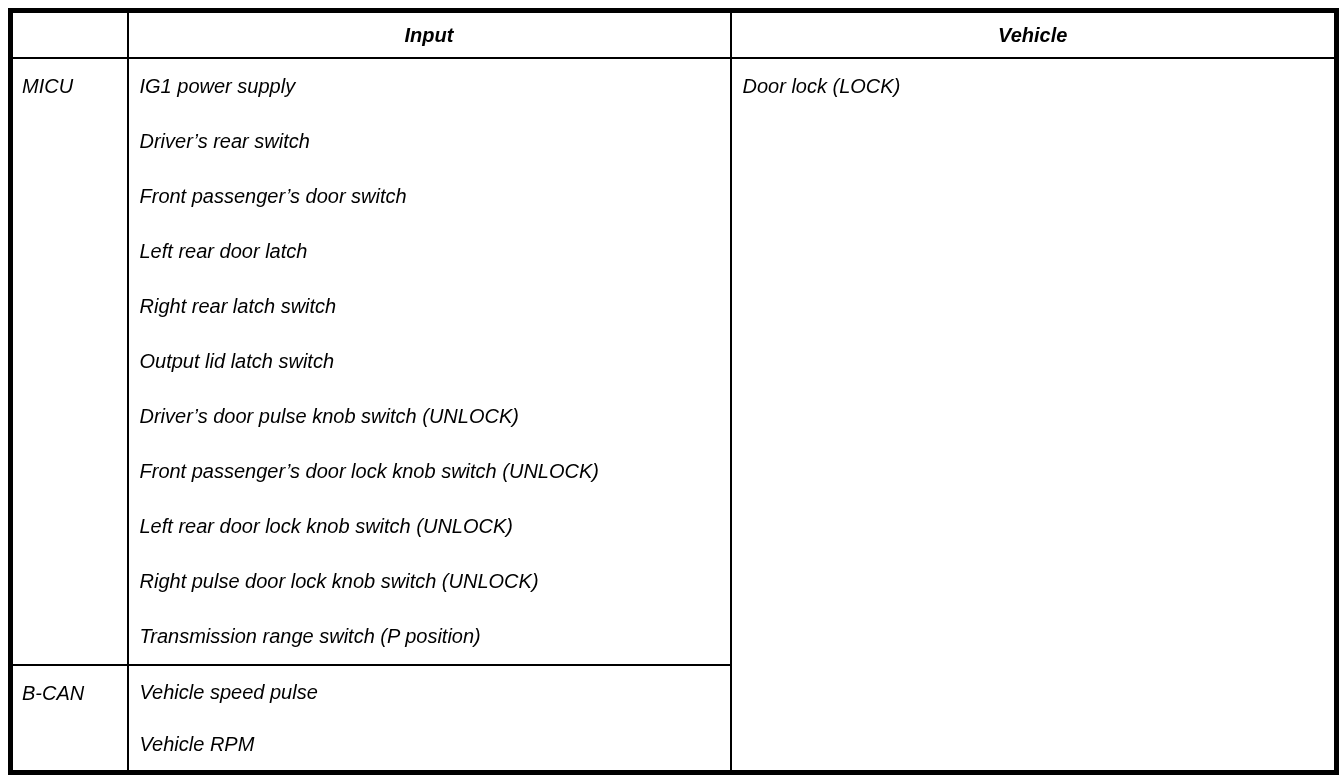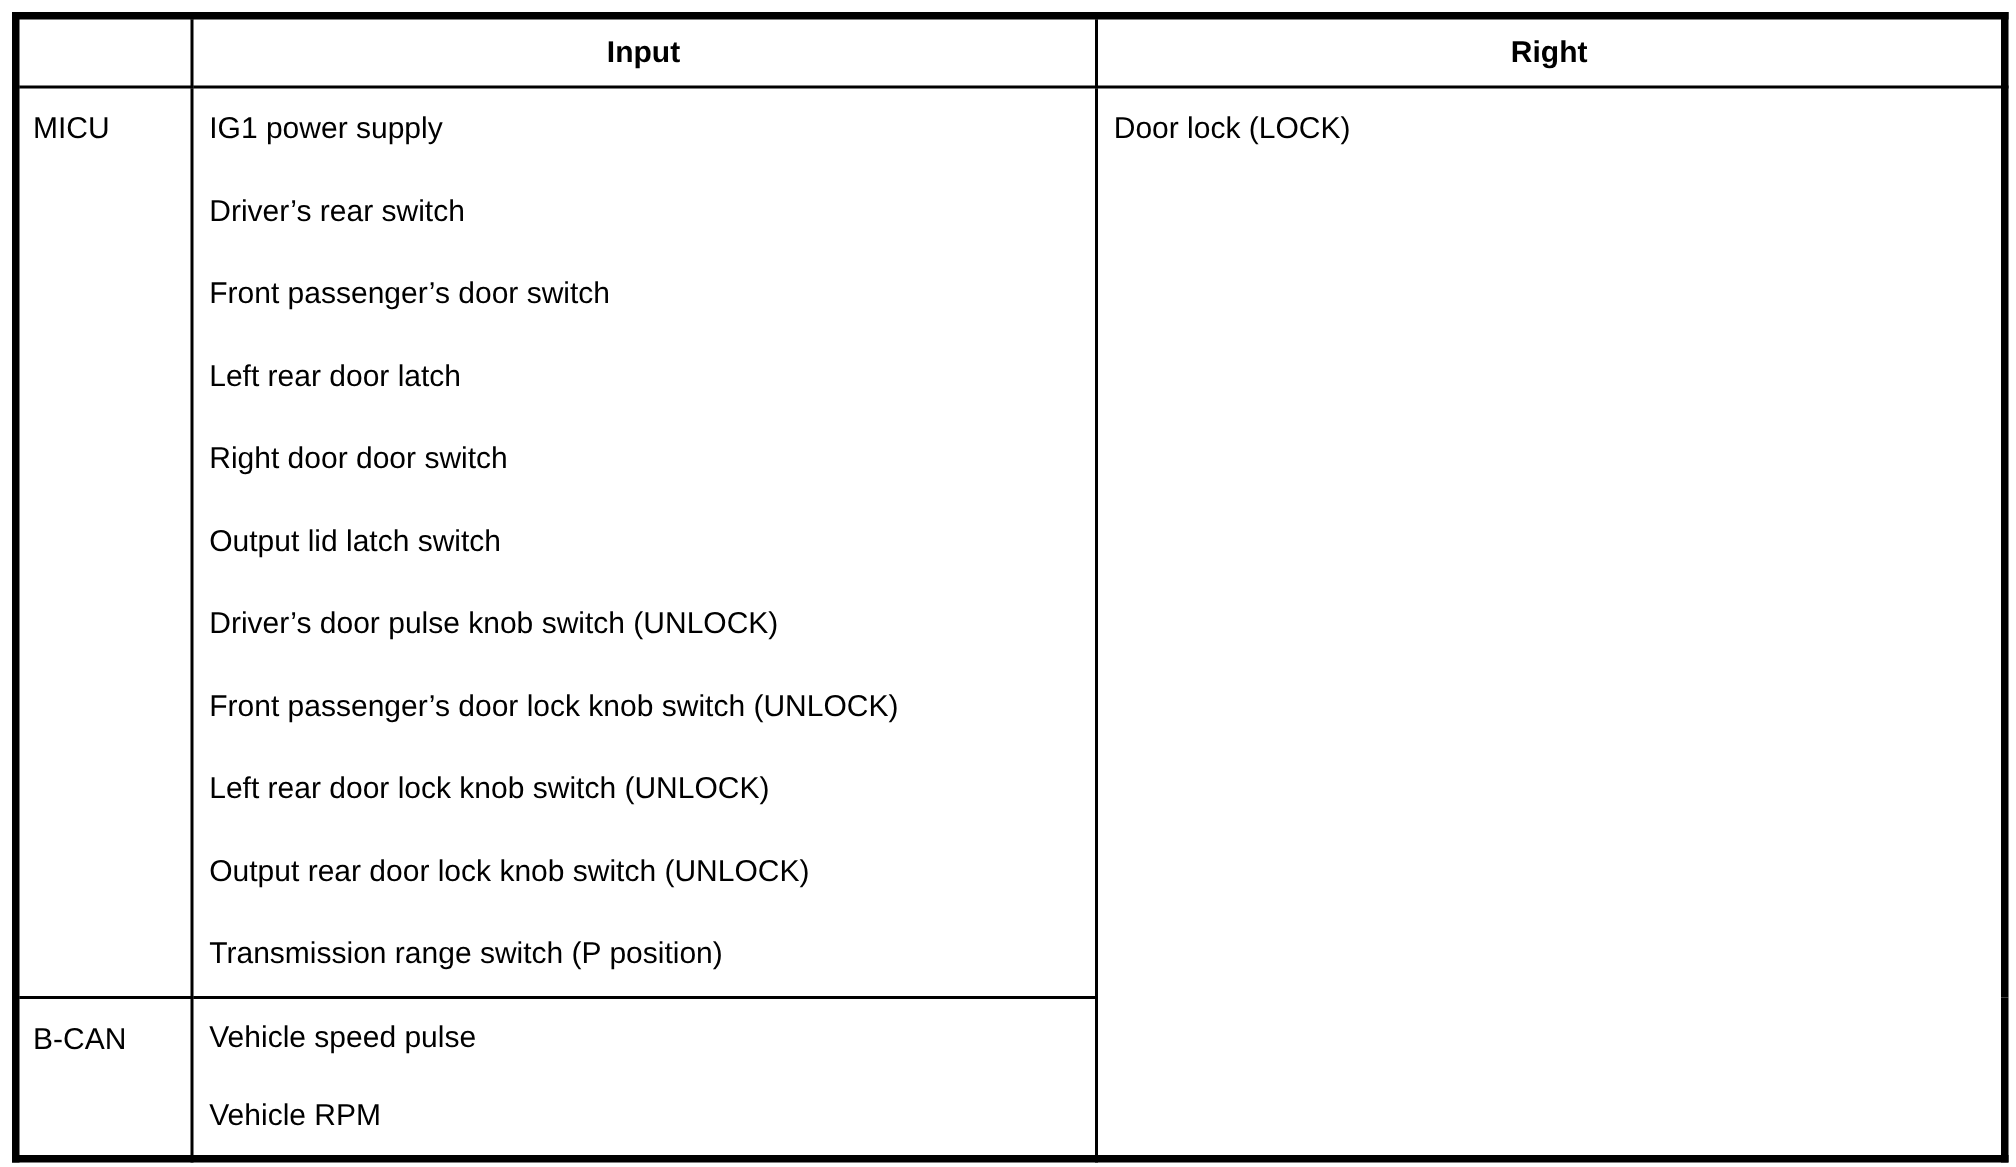--- a/index.html
+++ b/index.html
@@ -9,20 +9,21 @@
     width: 1344px;
     height: 778px;
     overflow: hidden;
     font-family: "Liberation Sans", sans-serif;
     color: #000000;
   }
   .page {
     position: relative;
     width: 1344px;
     height: 584px;
+    font-style: italic;
   }
   table.io-table {
     position: absolute;
     left: 8px;
     top: 8px;
     width: 1326px;
     border-collapse: collapse;
     table-layout: fixed;
     background: #ffffff;
     border: 5px solid #000000;
@@ -65,39 +66,39 @@
   <table class="io-table">
     <colgroup>
       <col class="c-source">
       <col class="c-input">
       <col class="c-output">
     </colgroup>
     <thead>
       <tr>
         <th class="head-cell source-head"></th>
         <th class="head-cell">Input</th>
-        <th class="head-cell">Right</th>
+        <th class="head-cell">Vehicle</th>
       </tr>
     </thead>
     <tbody>
       <tr class="row-micu">
         <td class="source-cell">
           <div class="cell-line">MICU</div>
         </td>
         <td class="input-cell">
             <div class="cell-line">IG1 power supply</div>
             <div class="cell-line">Driver’s rear switch</div>
             <div class="cell-line">Front passenger’s door switch</div>
             <div class="cell-line">Left rear door latch</div>
-            <div class="cell-line">Right door door switch</div>
+            <div class="cell-line">Right rear latch switch</div>
             <div class="cell-line">Output lid latch switch</div>
             <div class="cell-line">Driver’s door pulse knob switch (UNLOCK)</div>
             <div class="cell-line">Front passenger’s door lock knob switch (UNLOCK)</div>
             <div class="cell-line">Left rear door lock knob switch (UNLOCK)</div>
-            <div class="cell-line">Output rear door lock knob switch (UNLOCK)</div>
+            <div class="cell-line">Right pulse door lock knob switch (UNLOCK)</div>
             <div class="cell-line">Transmission range switch (P position)</div>
           </td>
         <td class="output-cell" rowspan="2">
           <div class="cell-line">Door lock (LOCK)</div>
         </td>
       </tr>
       <tr class="row-bcan">
         <td class="source-cell">
           <div class="cell-line">B-CAN</div>
         </td>

